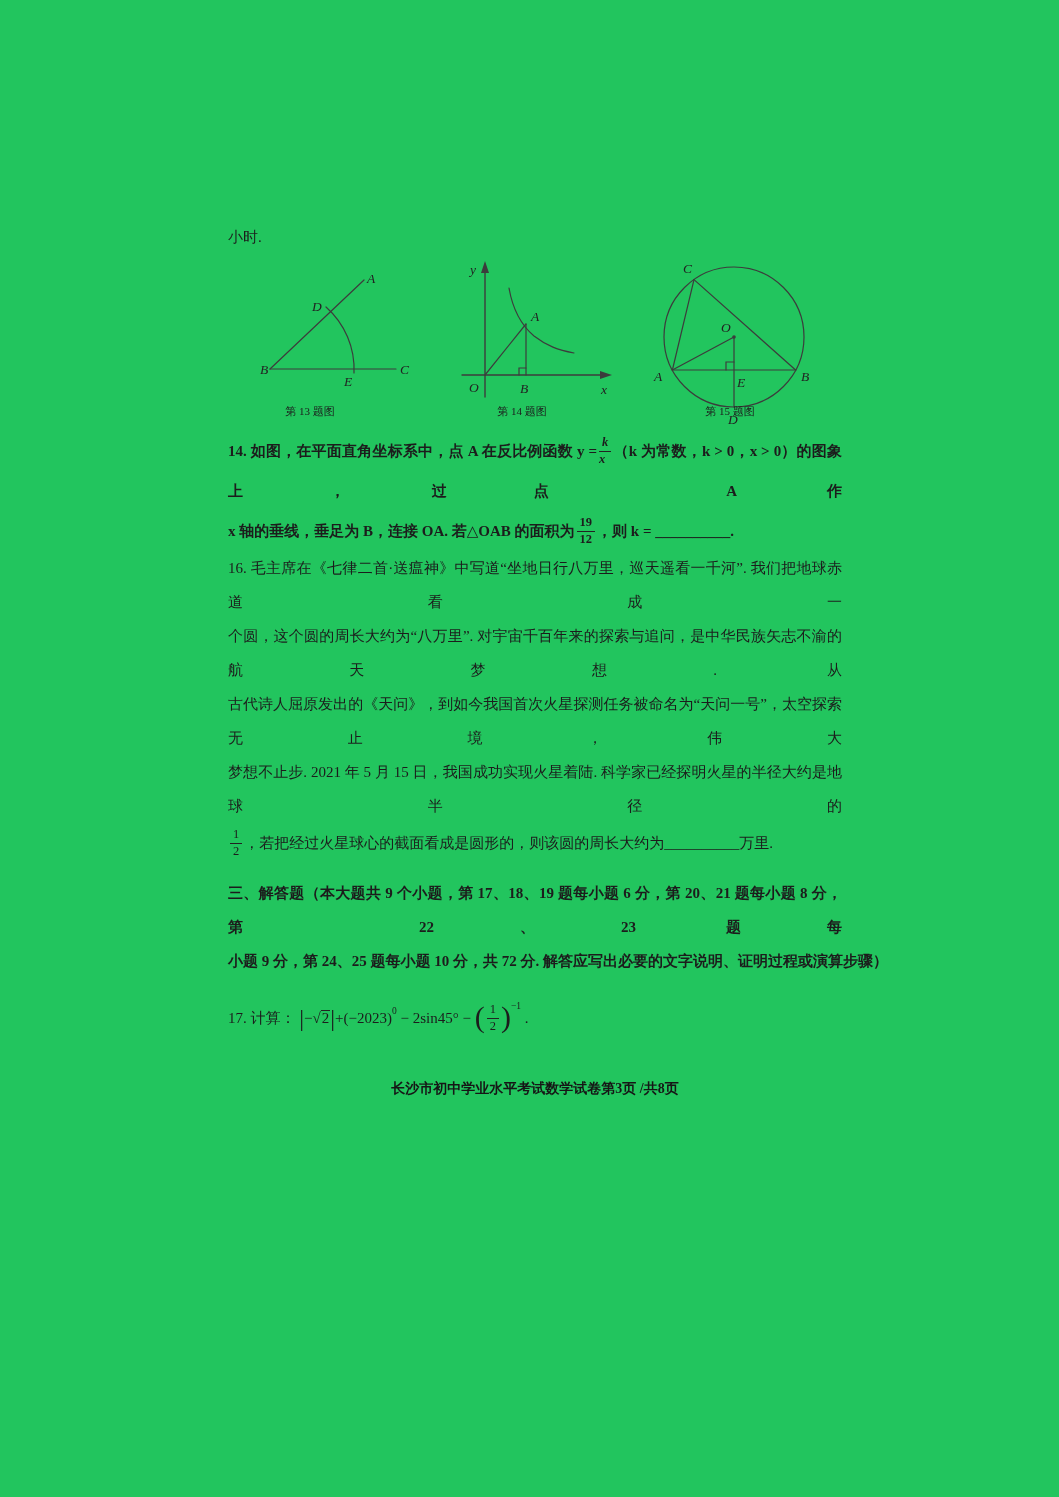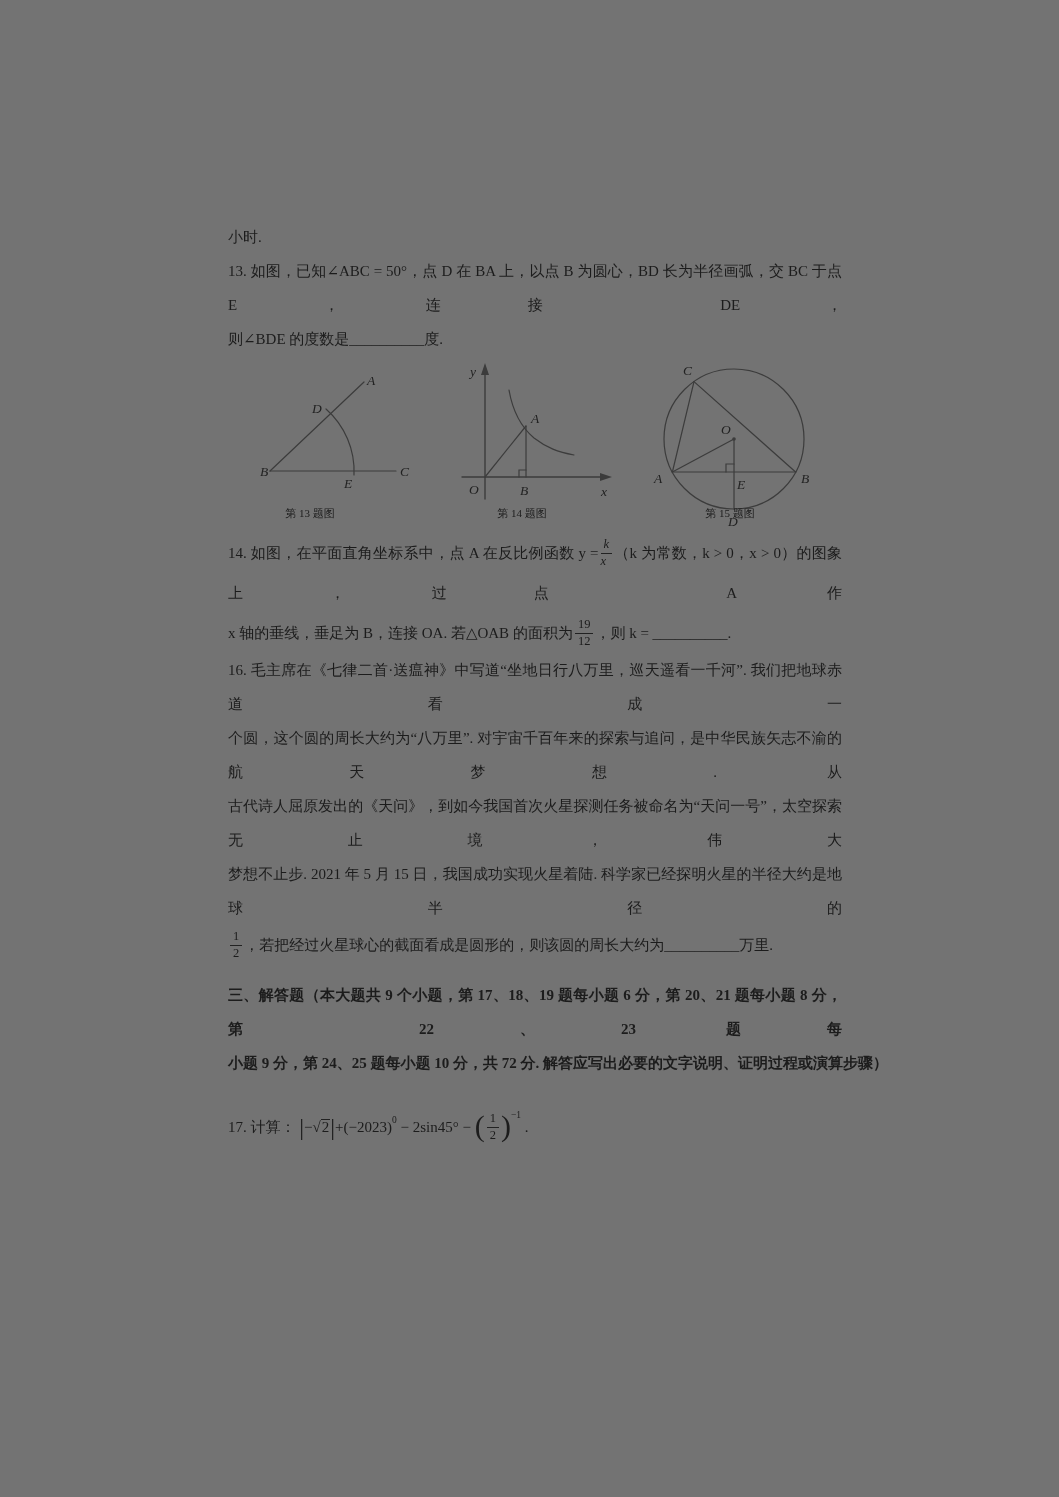--- a/index.html
+++ b/index.html
@@ -3,41 +3,41 @@
 <meta charset="utf-8">
 <style>
   html,body{margin:0;padding:0;}
   body{
     width:1059px;height:1497px;position:relative;
     background:#ffffff;
     font-family:"Liberation Serif","DejaVu Serif",serif;
     color:#1c1c1c;
     overflow:hidden;
   }
-  .page{position:absolute;inset:0;background:#737373;}
+  .page{position:absolute;inset:0;background:#22c55e;}
   .content{
     position:absolute;left:228px;top:220px;width:614px;
     font-size:15px;line-height:34px;
   }
   .pline{white-space:nowrap;}
   .jl{text-align:justify;text-align-last:justify;white-space:normal;}
   .para{margin:0;}
-  .q14 .mline{line-height:40px;}
+  .q14 .mline{line-height:40px;font-weight:bold;}
   .bold{font-weight:700;font-family:"Liberation Serif","DejaVu Serif",serif;}
   
   .frac{display:inline-block;vertical-align:-0.55em;text-align:center;line-height:1.1;font-size:12.5px;margin:0 2px;font-style:italic;}
   .frac.upright{font-style:normal;}
   .frac-num{display:block;border-bottom:1px solid #222;padding:0 3px 1px;}
   .frac-den{display:block;padding-top:1px;}
   sup.exp{font-size:9.5px;vertical-align:9px;line-height:0;}
   sup.exp-hi{font-size:9.5px;vertical-align:14px;line-height:0;}
   .tallbar{font-size:24px;vertical-align:-3px;line-height:0;font-weight:400;}
   .bigparen{font-size:30px;vertical-align:-4px;line-height:0;font-weight:300;}
   .radicand{display:inline-block;border-top:1.2px solid #222;padding:0 1px;line-height:1;}
-  .q17line{line-height:46px;margin-top:24px;}
+  .q17line{line-height:46px;margin-top:17px;}
   
   .figures{position:relative;height:174px;margin-top:3px;}
   .fig{position:absolute;}
   .figcap{position:absolute;top:144px;text-align:center;font-size:11px;line-height:20px;}
   svg text{font-family:"Liberation Serif","DejaVu Serif",serif;font-style:italic;font-size:13.5px;fill:#222;}
   svg .axis-label{font-size:13.5px;}
   .footer{
     position:absolute;left:228px;top:1080px;width:614px;
     text-align:center;font-weight:700;font-size:14px;color:#161616;
   }
@@ -45,24 +45,20 @@
 </style>
 </head>
 <body>
 
 <div class="page">
 
   <div class="content">
 
     <div class="pline">小时.</div>
 
-    <div class="para">
-      <div class="jl">13. 如图，已知∠ABC = 50°，点 D 在 BA 上，以点 B 为圆心，BD 长为半径画弧，交 BC 于点 E，连接 DE，</div>
-      <div class="pline"><span>则∠BDE 的度数是</span><span>__________</span><span>度.</span></div>
-    </div>
 
     <div class="figures">
 
       <svg class="fig" style="left:32px;top:12px;" width="150" height="122" viewBox="0 0 150 122">
         <g stroke="#3c3c3c" stroke-width="1.2" fill="none" stroke-linecap="round">
           <line x1="10" y1="100" x2="136" y2="100"></line>
           <line x1="10" y1="100" x2="104" y2="11"></line>
           <path d="M 66 38 A 83 83 0 0 1 94 104"></path>
         </g>
         <text x="107" y="14">A</text>
@@ -140,14 +136,15 @@
     <div class="q17line pline">
       <span>17. 计算：</span>
       <span class="tallbar">|</span><span>−√</span><span class="radicand">2</span><span class="tallbar">|</span><span>+(−2023)</span><sup class="exp">0</sup>
       <span>− 2sin45° −</span>
       <span class="bigparen">(</span><span class="frac upright"><span class="frac-num">1</span><span class="frac-den">2</span></span><span class="bigparen">)</span><sup class="exp-hi">−1</sup>
       <span>.</span>
     </div>
 
   </div>
 
+  <div class="footer">长沙市初中学业水平考试数学试卷第3页 /共8页</div>
 
 </div>
 
 </body></html>

